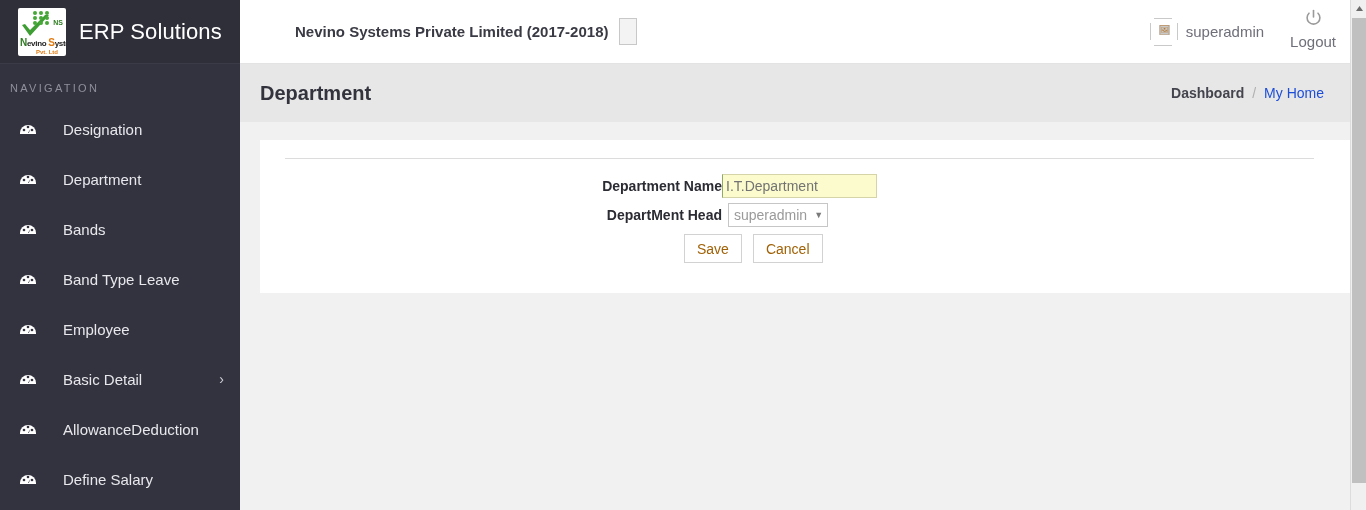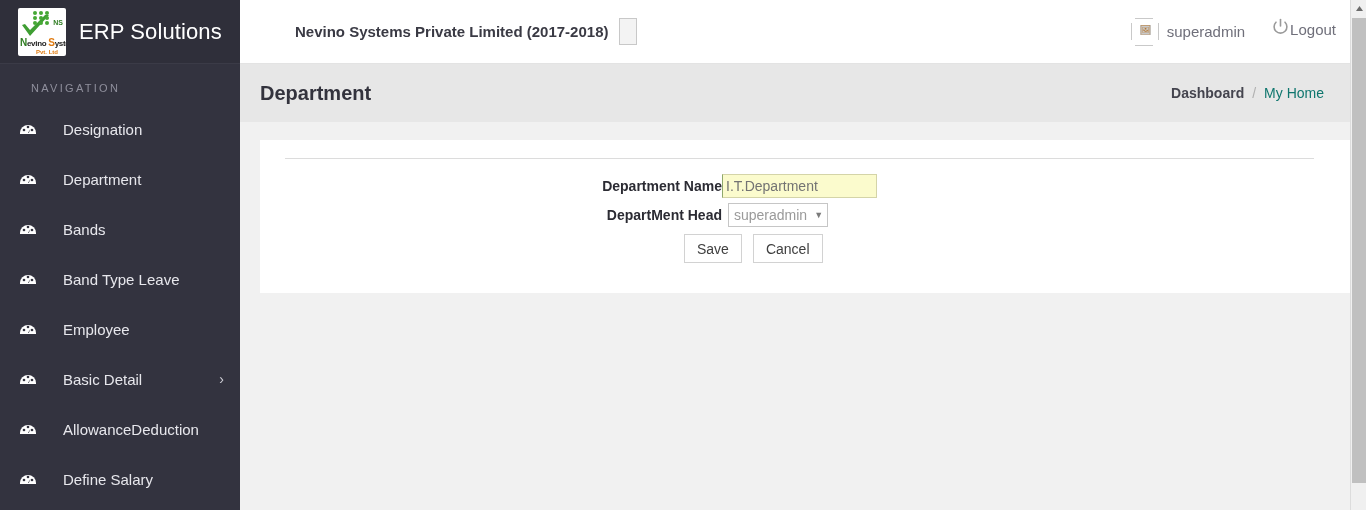--- a/index.html
+++ b/index.html
@@ -63,21 +63,21 @@
   .brand-title {
     color: #ffffff;
     font-size: 22px;
     margin-left: 13px;
     letter-spacing: 0.1px;
   }
   .nav-heading {
     color: #8f8f9c;
     font-size: 11px;
     letter-spacing: 2.3px;
-    padding: 18px 0 10px 31px;
+    padding: 18px 0 10px 10px;
   }
   .nav-list { list-style: none; margin: 0; padding: 0; }
   .nav-item {
     display: flex; align-items: center;
     height: 50px;
     padding: 0 16px 0 18px;
     color: #e7e7ec;
     font-size: 15px;
     cursor: pointer;
     position: relative;
@@ -137,21 +137,21 @@
     position: absolute; left: 11px; top: 9px;
     font-size: 9px; color: #b9762b; background: transparent;
     font-family: "Liberation Serif", serif;
   }
   .username {
     font-size: 15px; color: #6f6f7a;
     margin-right: 26px;
     white-space: nowrap; cursor: pointer;
   }
   .logout-wrap {
-    display: flex; flex-direction: row;
+    display: flex; flex-direction: column;
     align-items: center; justify-content: center;
     cursor: pointer;
     margin-top: -4px;
   }
   .power-icon { margin-bottom: 1px; }
   .logout-text { font-size: 15px; color: #6f6f7a; }
 
   
   .page-header {
     position: absolute; left: 240px; top: 64px;
@@ -165,21 +165,21 @@
     margin-left: 0;
   }
   .breadcrumb {
     margin-left: auto;
     font-size: 14px;
     display: flex; align-items: center;
     white-space: nowrap;
   }
   .crumb-link { color: #44444e; font-weight: bold; cursor: pointer; }
   .crumb-sep { color: #b0b0b0; margin: 0 8px; }
-  .crumb-current { color: #0f766e; }
+  .crumb-current { color: #1d4ed8; }
 
   
   .content {
     position: absolute; left: 240px; top: 122px;
     width: 1110px; height: 388px;
     background: #f1f1f1;
     padding: 18px 36px 0 20px;
   }
   .card {
     background: #ffffff;
@@ -236,21 +236,21 @@
   }
   .select-caret { margin-left: 7px; font-size: 9px; color: #7b7b7b; }
   .btn-row { margin-top: 7px; display: flex; }
   .btn {
     height: 29px;
     min-width: 52px;
     background: #ffffff;
     border: 1px solid #d2d2d2;
     font-family: "Liberation Sans", sans-serif;
     font-size: 14px;
-    color: #404040;
+    color: #a16207;
     cursor: pointer;
     padding: 0 12px;
   }
   .btn + .btn { margin-left: 11px; }
 
   
   .scrollbar {
     position: absolute; right: 0; top: 0;
     width: 16px; height: 510px;
     background: #f0f0f0;

